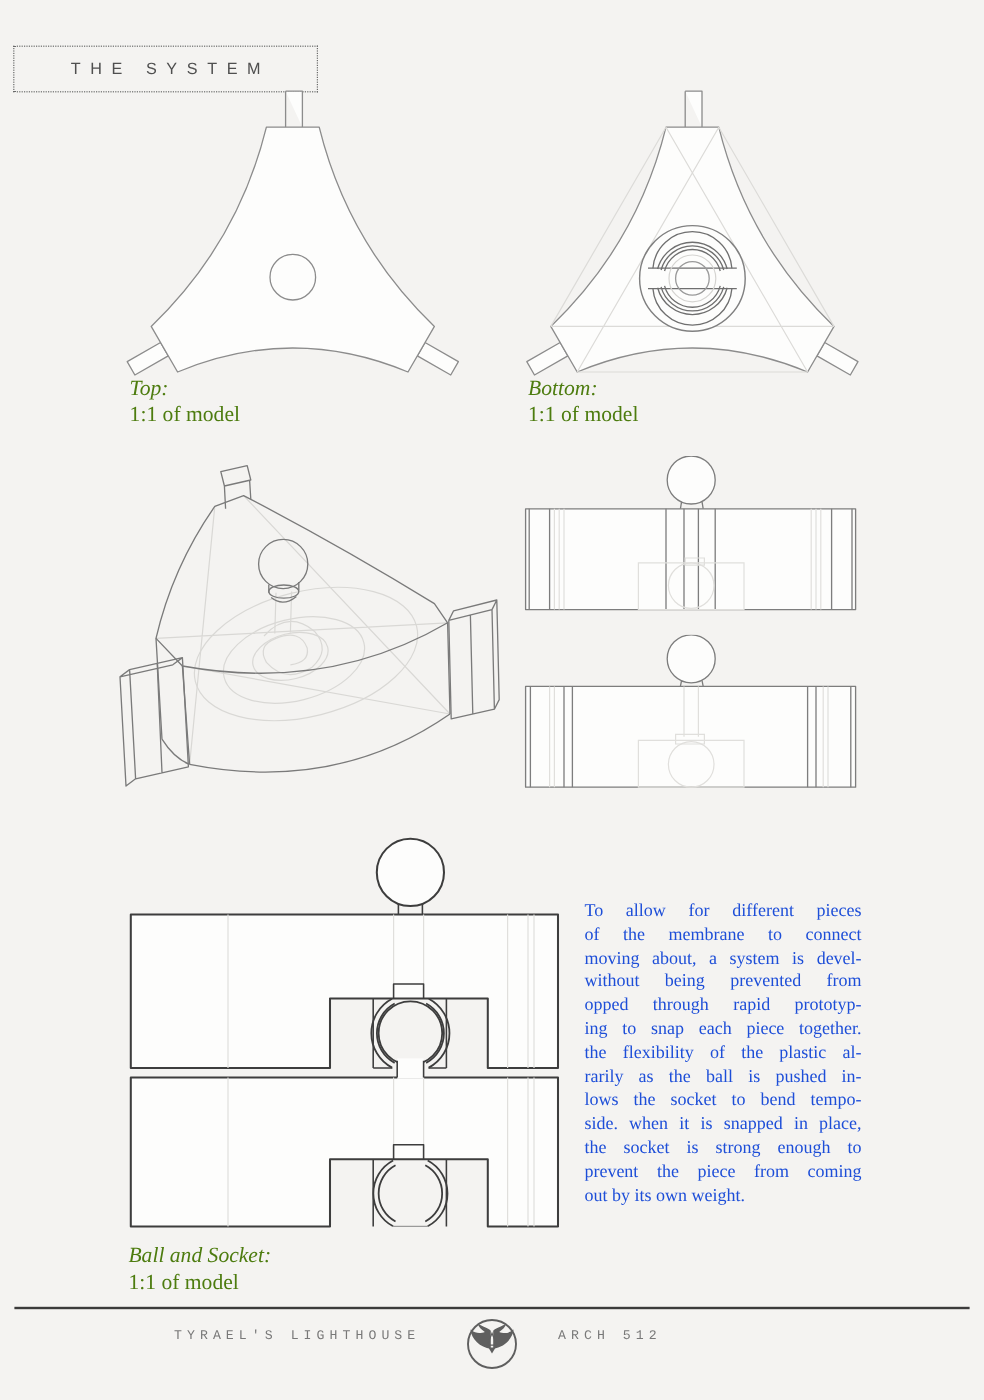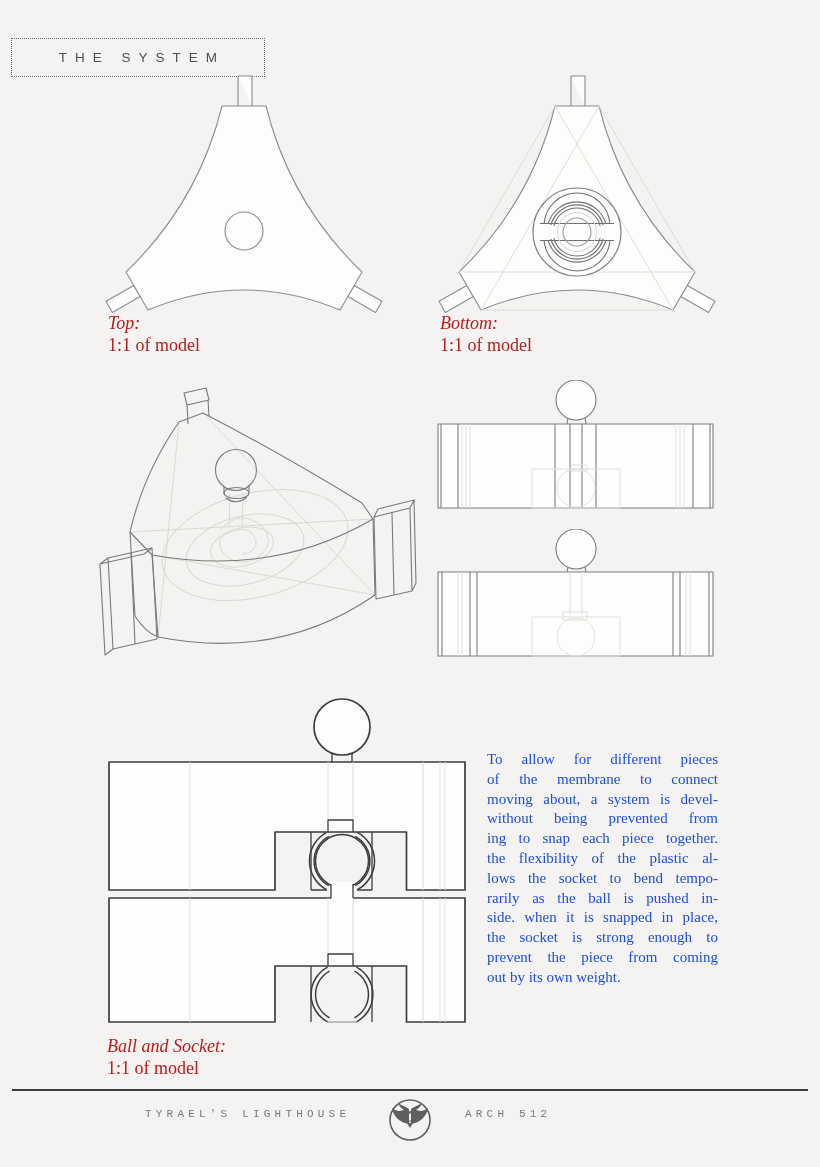--- a/index.html
+++ b/index.html
@@ -5,21 +5,21 @@
   html,body{margin:0;padding:0;}
   .page{position:relative;width:820px;height:1167px;background:#f4f3f1;overflow:hidden;
         font-family:"Liberation Serif", serif;color:#555;}
   .abs{position:absolute;}
   
   .title-box{left:11px;top:38px;width:252px;height:37px;border:1px dotted #6a6a6a;
              display:flex;align-items:center;justify-content:center;}
   .title-text{font-family:"Liberation Sans", sans-serif;font-size:13.5px;letter-spacing:8px;
               text-indent:8px;color:#4f4f4f;white-space:nowrap;}
   
-  .caption{line-height:22px;font-size:18px;color:#b91c1c;}
+  .caption{line-height:22px;font-size:18px;color:#4d7c0f;}
   .caption .cap-label{font-style:italic;}
   
   .para{left:487px;top:750px;width:231px;font-size:15px;line-height:19.8px;color:#1d4ed8;}
   .pline{text-align:justify;text-align-last:justify;white-space:nowrap;}
   .pline.last{text-align-last:left;}
   
   .footer-line{left:12px;top:1089px;width:796px;height:2px;background:#3b3b3b;}
   .footer-text{font-family:Liberation Mono, monospace;font-size:11px;letter-spacing:4.2px;
                color:#787878;white-space:nowrap;}
   svg{display:block;}
@@ -171,24 +171,25 @@
   <div class="abs caption" style="left:107px;top:1024px;margin-top:11px;">
     <div class="cap-label">Ball and Socket:</div>
     <div>1:1 of model</div>
   </div>
 
   <div class="abs para">
       <div class="pline">To allow for different pieces</div>
       <div class="pline">of the membrane to connect</div>
       <div class="pline">moving about, a system is devel-</div>
       <div class="pline">without being prevented from</div>
+      <div class="pline">opped through rapid prototyp-</div>
       <div class="pline">ing to snap each piece together.</div>
       <div class="pline">the flexibility of the plastic al-</div>
+      <div class="pline">rarily as the ball is pushed in-</div>
       <div class="pline">lows the socket to bend tempo-</div>
-      <div class="pline">rarily as the ball is pushed in-</div>
       <div class="pline">side. when it is snapped in place,</div>
       <div class="pline">the socket is strong enough to</div>
       <div class="pline">prevent the piece from coming</div>
       <div class="pline last">out by its own weight.</div>
     </div>
 
   <div class="abs footer-line"></div>
   <div class="abs footer-text" style="left:145px;top:1108px;">TYRAEL'S LIGHTHOUSE</div>
   <svg class="abs" style="left:388px;top:1098px;" width="44" height="44" viewBox="0 0 44 44">
     <circle cx="22" cy="22" r="20" fill="none" stroke="#5f5f5f" stroke-width="1.6"></circle>

